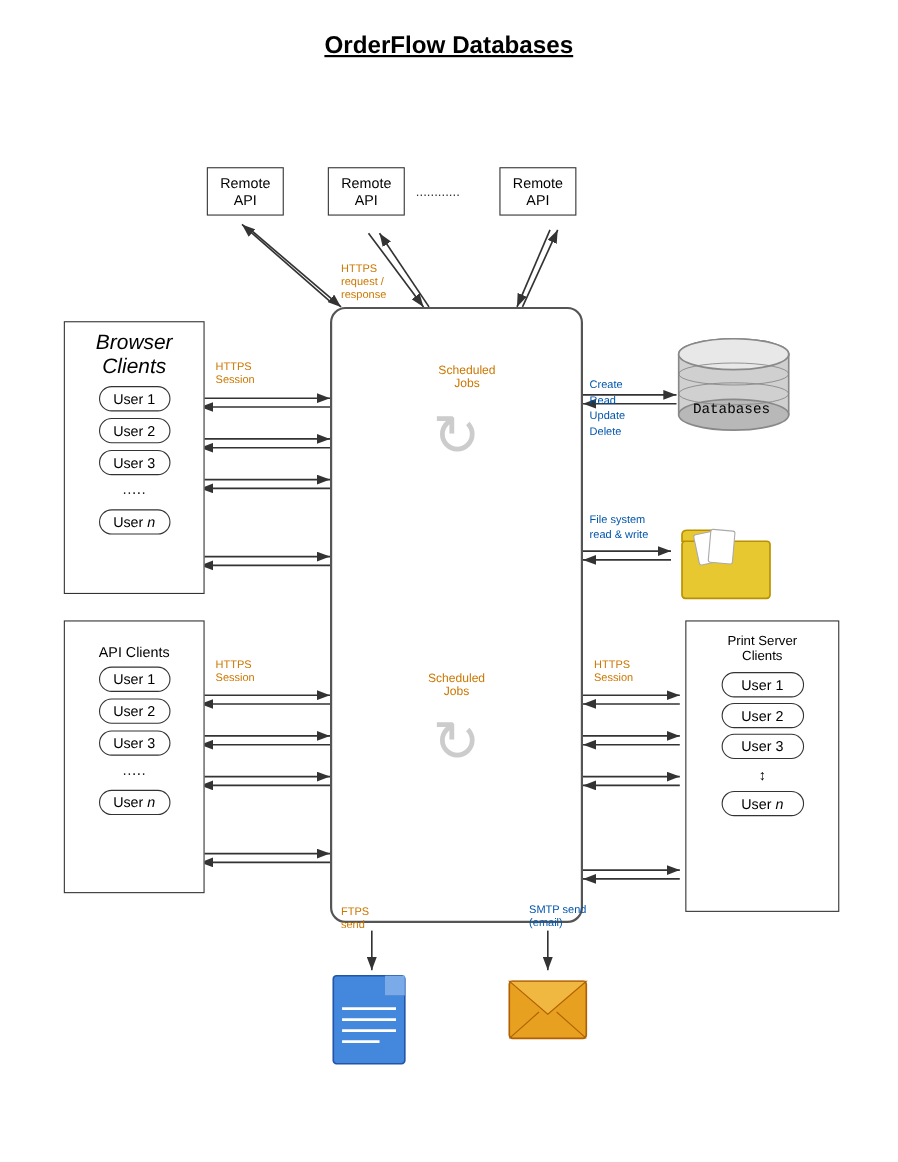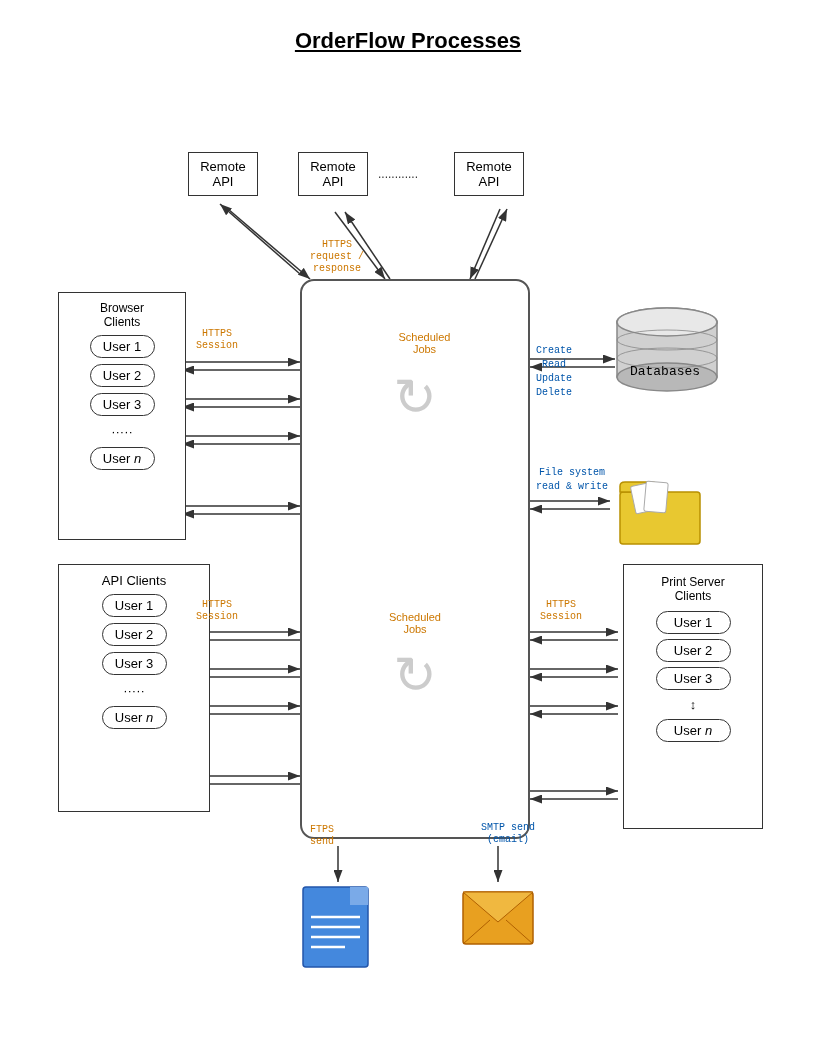--- a/index.html
+++ b/index.html
@@ -72,23 +72,21 @@
       border-radius: 14px;
       background: #fff;
       text-align: center;
     }
 
     
     .arrow-label {
       position: absolute;
       font-size: 10px;
       color: #cc7700;
-      text-align: center;
       line-height: 1.2;
-      font-family: Liberation Mono, monospace;
     }
 
     .arrow-label.blue {
       color: #0055aa;
     }
 
     
     .arrows-svg {
       position: absolute;
       top: 0; left: 0;
@@ -107,21 +105,21 @@
 
     .dots-label {
       position: absolute;
       font-size: 13px;
       text-align: center;
     }
   </style>
 </head>
 <body>
 
-<div class="page-title">OrderFlow Processes</div>
+<div class="page-title">OrderFlow Databases</div>
 
 <div class="diagram">
 
   <svg class="arrows-svg" xmlns="http://www.w3.org/2000/svg">
     <defs>
       <marker id="arrowhead" markerWidth="8" markerHeight="6" refX="8" refY="3" orient="auto">
         <polygon points="0 0, 8 3, 0 6" fill="#333"></polygon>
       </marker>
       <marker id="arrowhead-rev" markerWidth="8" markerHeight="6" refX="0" refY="3" orient="auto">
         <polygon points="8 0, 0 3, 8 6" fill="#333"></polygon>
@@ -220,35 +218,35 @@
 
 
     <div style="position:absolute; top:330px; left:0; width:100%; text-align:center; font-size:11px; color:#cc7700;">
       Scheduled<br>Jobs
     </div>
 
     <div style="position:absolute; top:368px; left:50%; transform:translateX(-50%); font-size:52px; color:#ccc; line-height:1;">↻</div>
   </div>
 
   <div class="group-box" style="left:58px; top:228px; width:128px; height:248px; padding:8px;">
-    <div class="group-label" style="font-size:12px;">Browser<br>Clients</div>
+    <div class="group-label" style="font-size:19px;font-style:italic;">Browser<br>Clients</div>
     <div style="display:flex; flex-direction:column; align-items:center; gap:6px;">
       <div class="user-box">User 1</div>
       <div class="user-box">User 2</div>
       <div class="user-box">User 3</div>
       <div style="font-size:13px; text-align:center; margin:2px 0;">·····</div>
       <div class="user-box">User <i>n</i></div>
     </div>
   </div>
 
   <div class="arrow-label" style="left:196px; top:264px; color:#cc7700;">
     <span style="white-space:pre-line; font-size:10px;">HTTPS<br>Session</span>
   </div>
 
-  <div class="group-box" style="left:58px; top:500px; width:152px; height:248px; padding:8px;">
+  <div class="group-box" style="left:58px; top:500px; width:128px; height:248px; padding:20px;">
     <div class="group-label" style="font-size:13px;">API Clients</div>
     <div style="display:flex; flex-direction:column; align-items:center; gap:6px;">
       <div class="user-box">User 1</div>
       <div class="user-box">User 2</div>
       <div class="user-box">User 3</div>
       <div style="font-size:13px; text-align:center; margin:2px 0;">·····</div>
       <div class="user-box">User <i>n</i></div>
     </div>
   </div>
 

